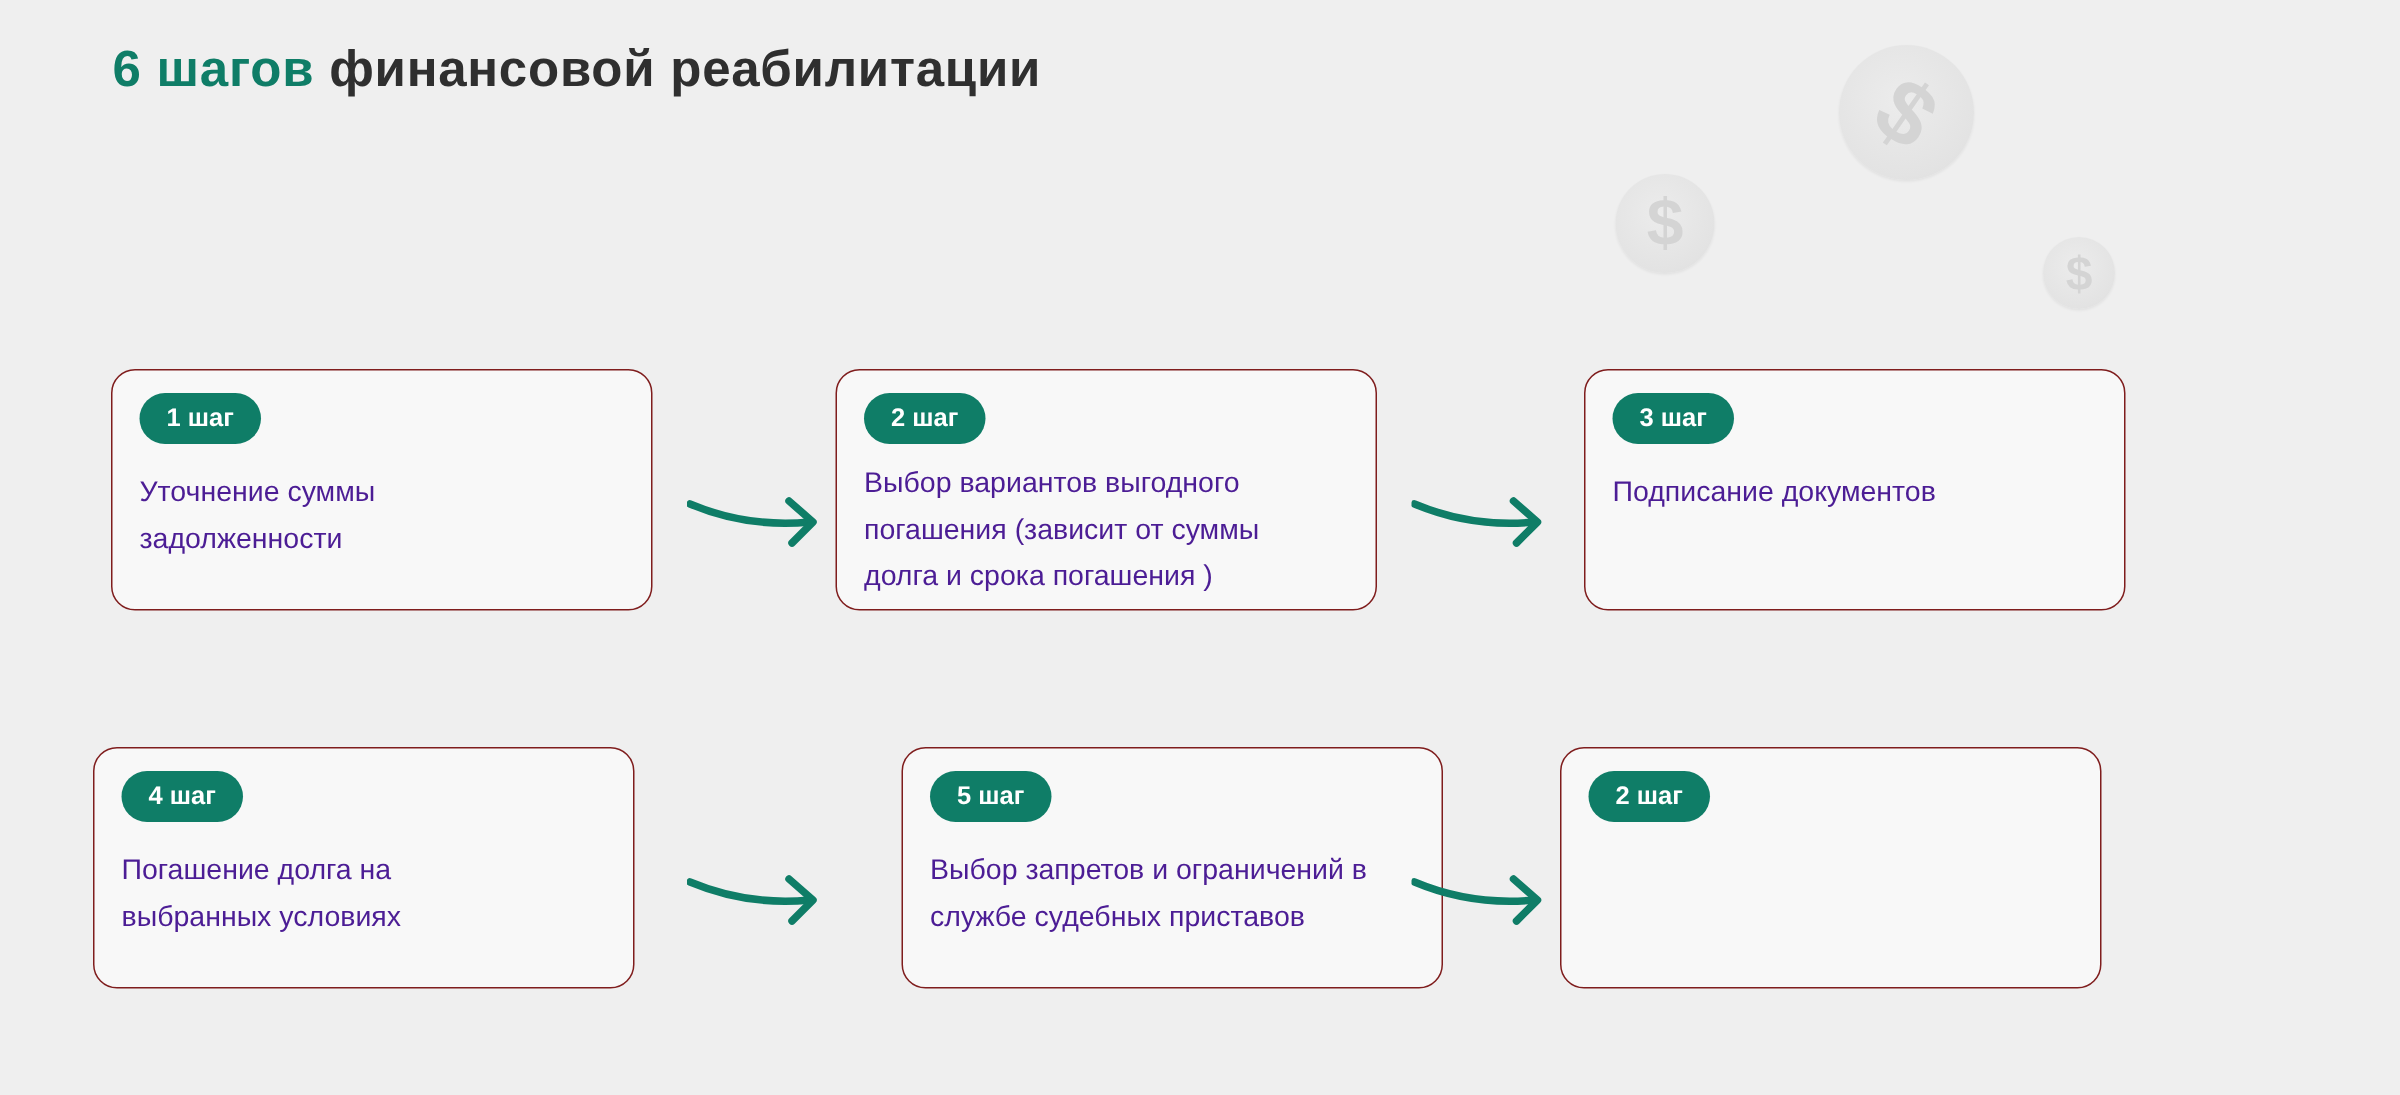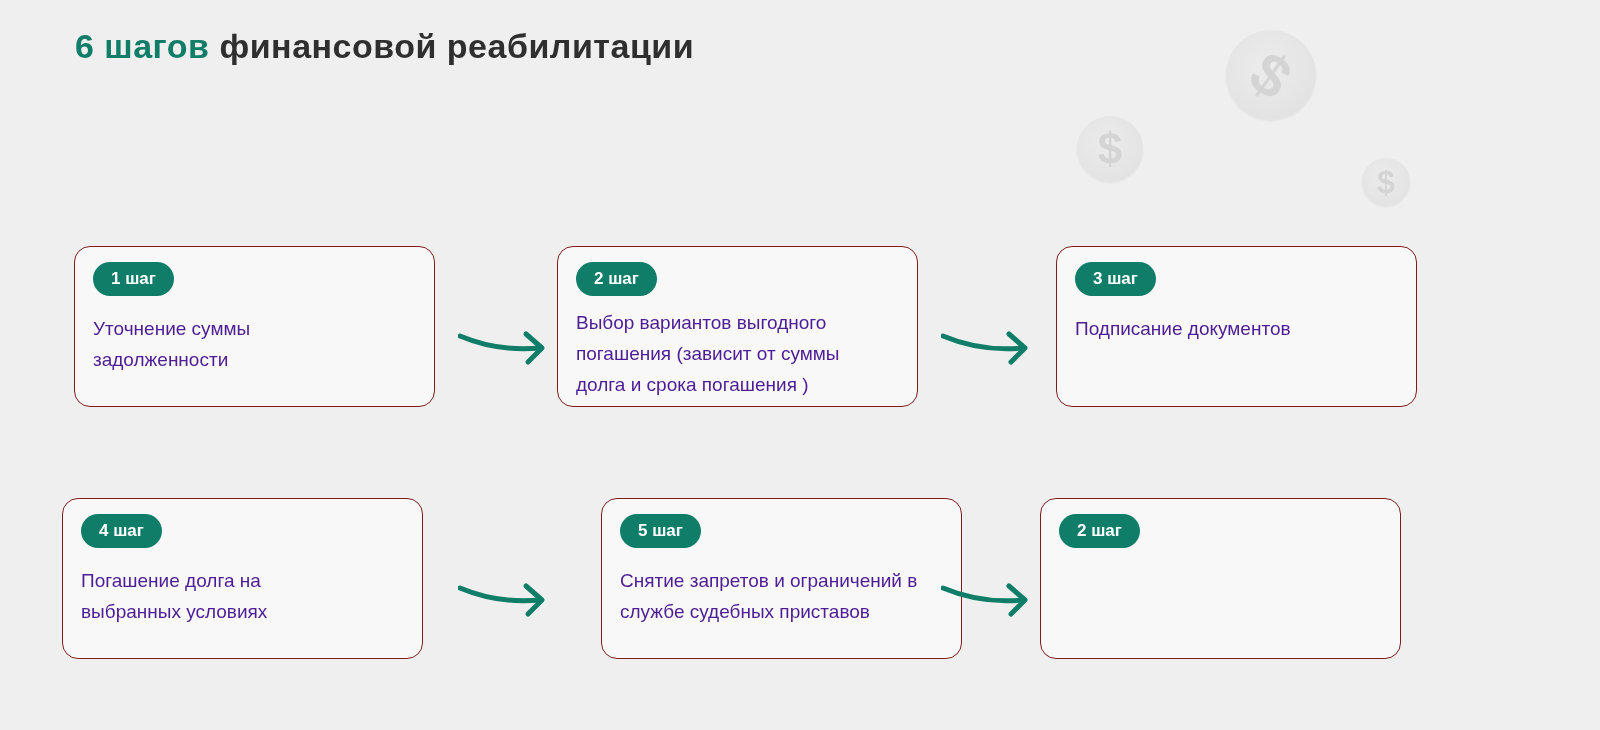--- a/index.html
+++ b/index.html
@@ -85,21 +85,21 @@
   <div class="badge">4 шаг</div>
   <div class="card-text" style="right:120px;">Погашение долга на выбранных условиях</div>
 </div>
 <svg class="arrow" style="left:458px; top:580px;" viewBox="0 0 90 40">
   <path d="M2 8 Q 40 24 82 20" fill="none" stroke="#0f7d67" stroke-width="5" stroke-linecap="round"></path>
   <path d="M68 6 L84 20 L70 34" fill="none" stroke="#0f7d67" stroke-width="5" stroke-linecap="round" stroke-linejoin="round"></path>
 </svg>
 
 <div class="card" style="left:557px; top:498px;margin-left:44px;">
   <div class="badge">5 шаг</div>
-  <div class="card-text">Снятие запретов и ограничений в службе судебных приставов</div>
+  <div class="card-text">Выбор запретов и ограничений в службе судебных приставов</div>
 </div>
 <svg class="arrow" style="left:941px; top:580px;" viewBox="0 0 90 40">
   <path d="M2 8 Q 40 24 82 20" fill="none" stroke="#0f7d67" stroke-width="5" stroke-linecap="round"></path>
   <path d="M68 6 L84 20 L70 34" fill="none" stroke="#0f7d67" stroke-width="5" stroke-linecap="round" stroke-linejoin="round"></path>
 </svg>
 
 <div class="card" style="left:1040px; top:498px;">
   <div class="badge">2 шаг</div>
 </div>
 

